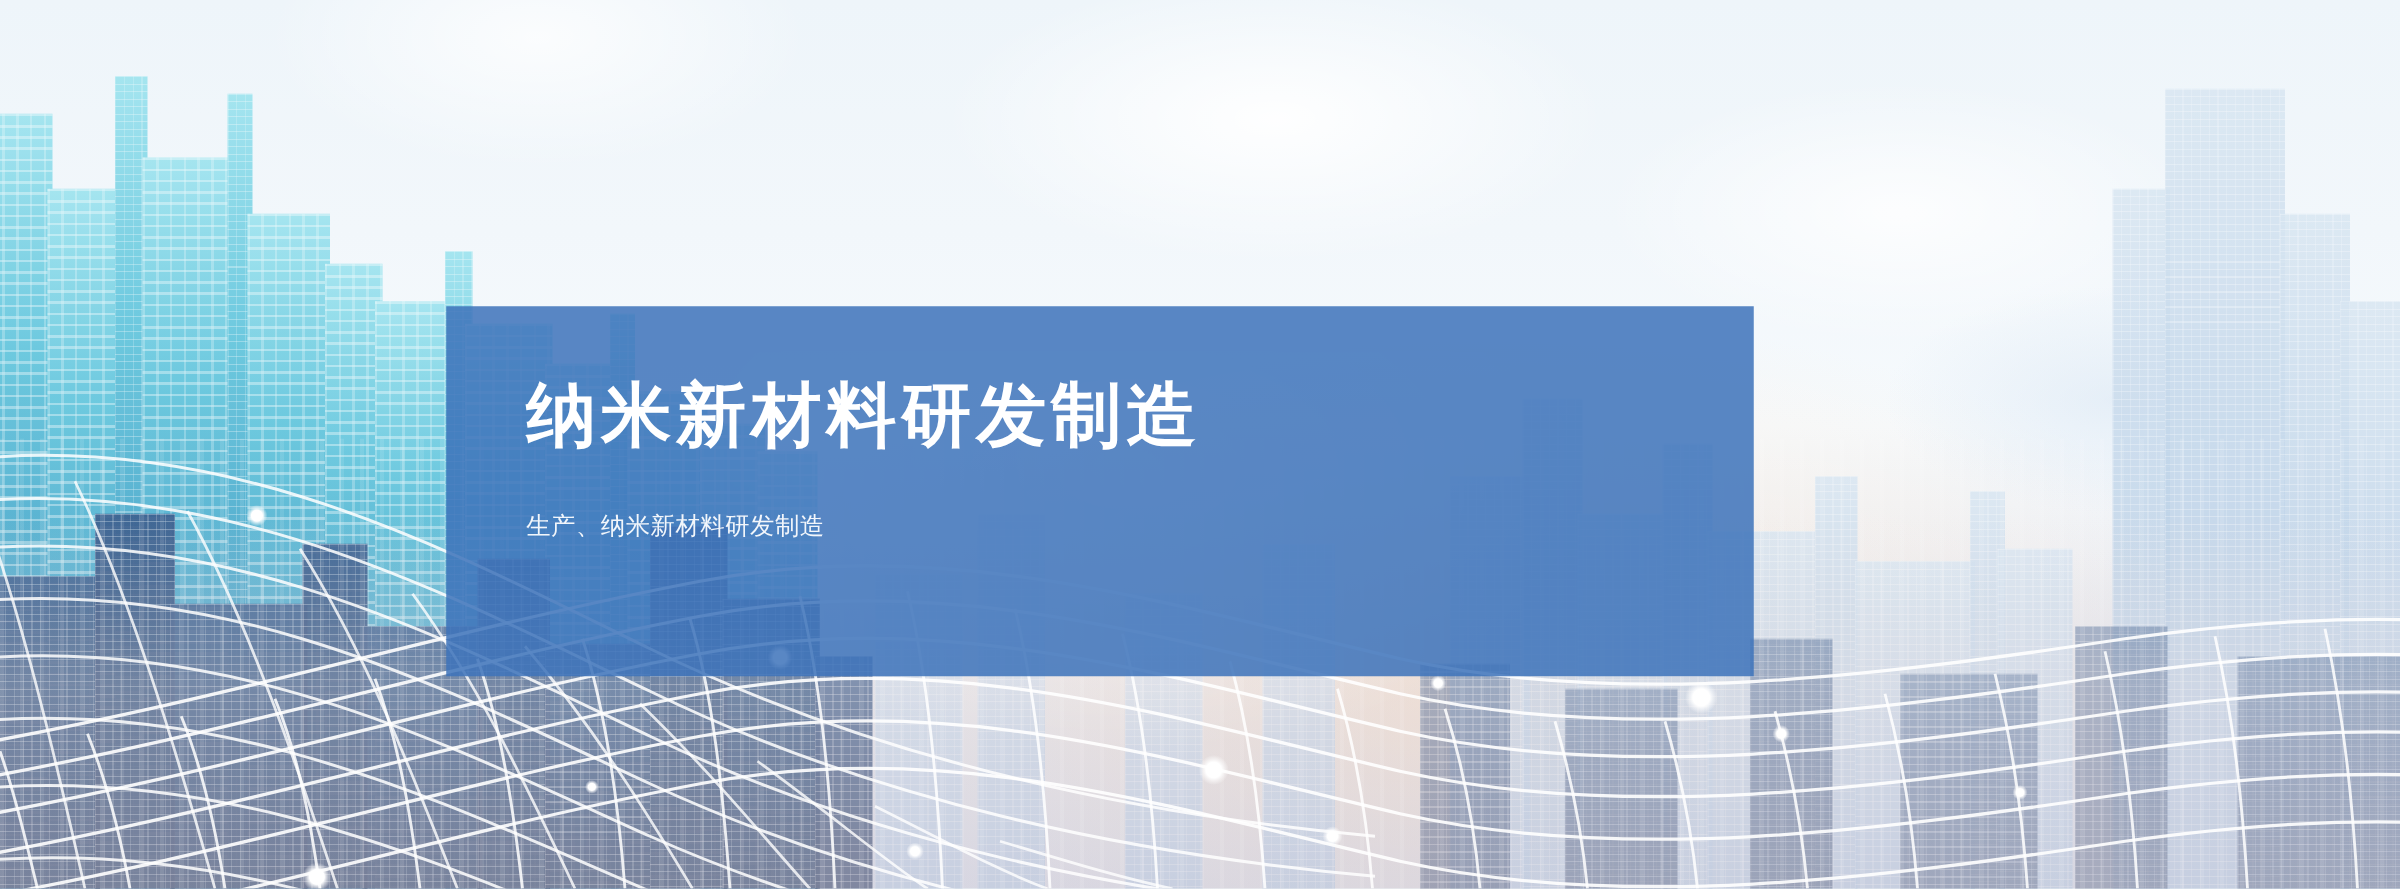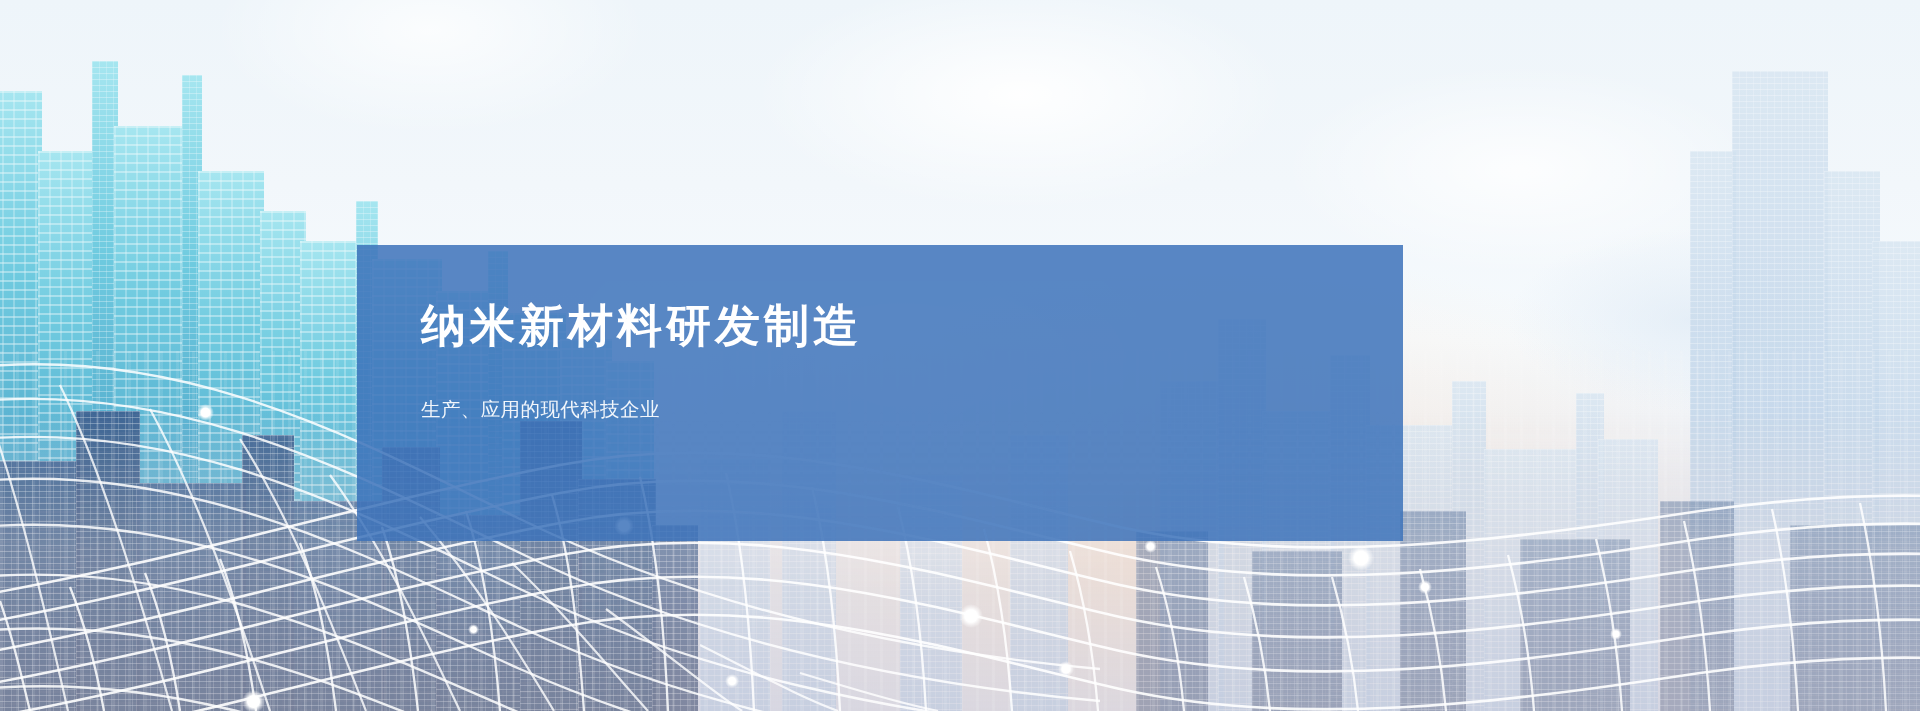--- a/index.html
+++ b/index.html
@@ -94,21 +94,21 @@
   .panel{
     position:absolute;
     left:357px;top:245px;width:1046px;height:296px;
     background:rgba(62,115,186,0.86);
     box-sizing:border-box;
     padding:56px 64px 0 64px;
   }
   .panel-title{
     margin:0;
     color:#ffffff;
-    font-size:45px;
+    font-size:56px;
     font-weight:bold;
     letter-spacing:4px;
     line-height:1.1;
     white-space:nowrap;
   }
   .panel-sub{
     margin:42px 0 0 0;
     color:#f2f6fb;
     font-size:19.5px;
     line-height:33px;
@@ -358,17 +358,17 @@
   <div class="dot" style="left:1058px;top:661px;width:16px;height:16px;"></div>
   <div class="dot" style="left:1144px;top:540px;width:13px;height:13px;"></div>
   <div class="dot" style="left:1348px;top:545px;width:26px;height:26px;"></div>
   <div class="dot" style="left:1418px;top:580px;width:14px;height:14px;"></div>
   <div class="dot" style="left:1610px;top:628px;width:12px;height:12px;"></div>
   <div class="dot" style="left:468px;top:624px;width:11px;height:11px;"></div>
 
   <div class="panel">
     <h1 class="panel-title">纳米新材料研发制造</h1>
     <p class="panel-sub">
-      <span class="ln">生产、应用的现代科技企业</span>
+      <span class="ln">生产、纳米新材料研发制造</span>
     </p>
   </div>
 
 </div>
 
 </body></html>

